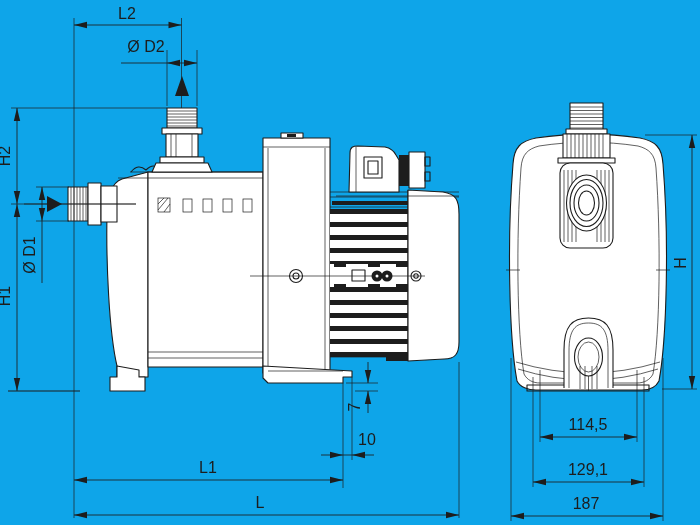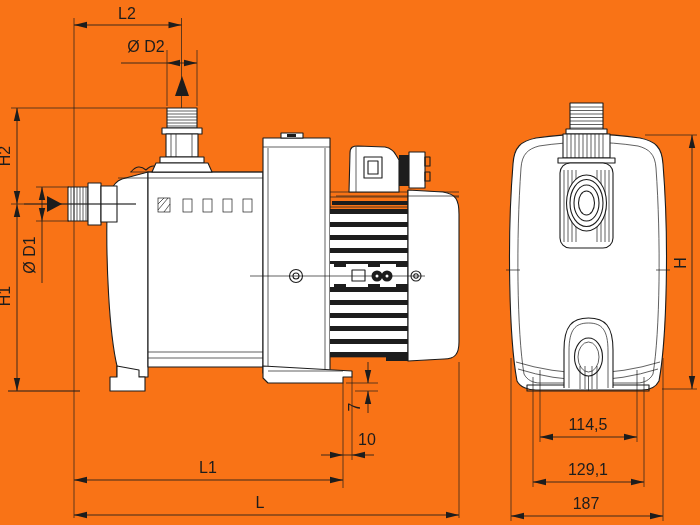--- a/index.html
+++ b/index.html
@@ -1,16 +1,16 @@
 <!DOCTYPE html>
 <html><head>
 <meta charset="utf-8">
 <style>
   html,body{margin:0;padding:0;background:#ffffff;}
-  .stage{width:700px;height:525px;background:#f97316;position:relative;overflow:hidden;}
+  .stage{width:700px;height:525px;background:#0ea5e9;position:relative;overflow:hidden;}
   svg{display:block;}
   .part{fill:#ffffff;stroke:#1d1d1d;stroke-width:1.1;stroke-linejoin:round;}
   .partln{fill:none;stroke:#1d1d1d;stroke-width:1.1;stroke-linejoin:round;}
   .thin{fill:none;stroke:#1d1d1d;stroke-width:0.7;}
   .dim{fill:none;stroke:#1d1d1d;stroke-width:0.85;}
   .ext{fill:none;stroke:#1d1d1d;stroke-width:0.7;}
   .blackfill{fill:#1d1d1d;stroke:none;}
   .dimtext{font-family:"Liberation Sans",sans-serif;font-size:16px;fill:#1d1d1d;}
   .mid{text-anchor:middle;}
 </style>

